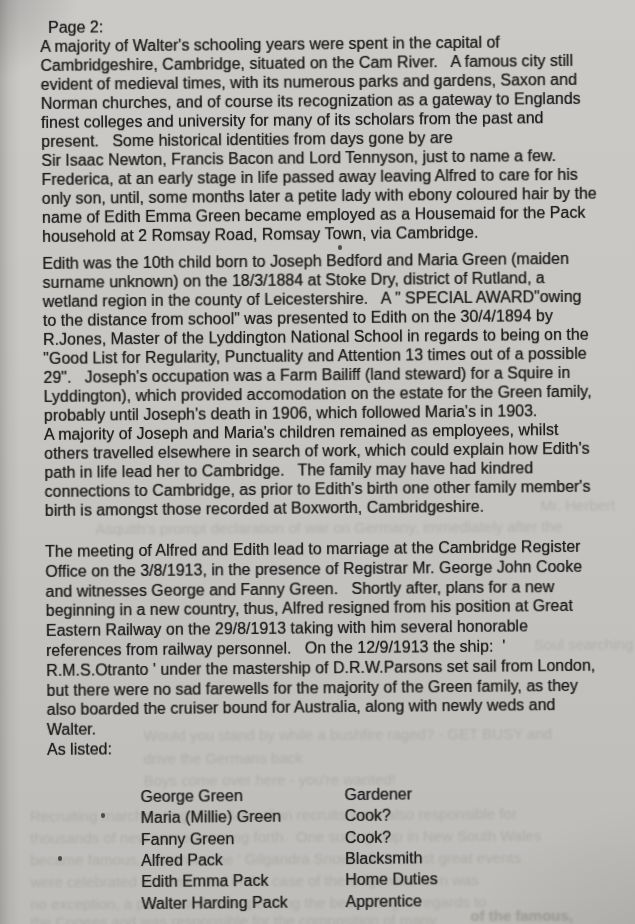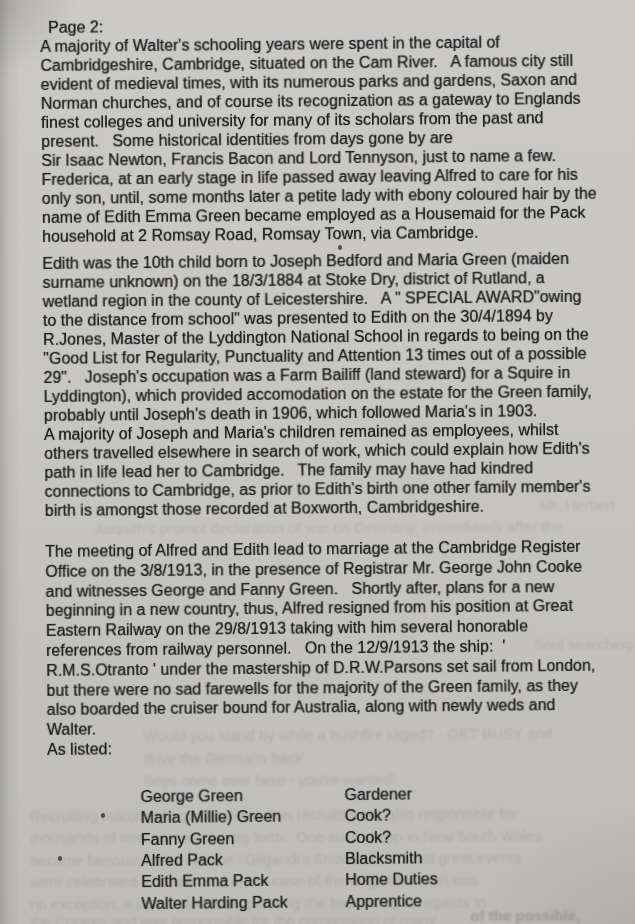--- a/index.html
+++ b/index.html
@@ -68,21 +68,21 @@
       <div class="ghost" style="left: 533px; top: 637px;">Soul searching</div>
       <div class="ghost" style="left: 142px; top: 726px;">Would you stand by while a bushfire raged? - GET BUSY and</div>
       <div class="ghost" style="left: 142px; top: 749px;">drive the Germans back</div>
       <div class="ghost" style="left: 142px; top: 771px;">Boys come over here - you're wanted!</div>
       <div class="ghost" style="left: 28px; top: 806px;">Recruiting marches to gather Australian recruits were also responsible for</div>
       <div class="ghost" style="left: 28px; top: 828px;">thousands of new names coming forth.  One such group in New South Wales</div>
       <div class="ghost" style="left: 28px; top: 850px;">became famous, known as the ' Gilgandra Snowballs '.  Most great events</div>
       <div class="ghost" style="left: 28px; top: 872px;">were celebrated in verse, and in the case of the Gilgandra men was</div>
       <div class="ghost" style="left: 28px; top: 894px;">no exception, a poem said to be penning the best, song in regards to</div>
       <div class="ghost" style="left: 28px; top: 912px;">the Cooees and was responsible for the composition of many</div>
-      <div class="ghost strong" style="left: 468px; top: 908px;">of the possible,</div>
+      <div class="ghost strong" style="left: 468px; top: 908px;">of the famous,</div>
     </div>
 
   <div class="content">
     <div class="line page-label">Page 2:</div>
     <div class="para para-1">
         <div class="line">A majority of Walter's schooling years were spent in the capital of</div>
         <div class="line">Cambridgeshire, Cambridge, situated on the Cam River.   A famous city still</div>
         <div class="line">evident of medieval times, with its numerous parks and gardens, Saxon and</div>
         <div class="line">Norman churches, and of course its recognization as a gateway to Englands</div>
         <div class="line">finest colleges and university for many of its scholars from the past and</div>

